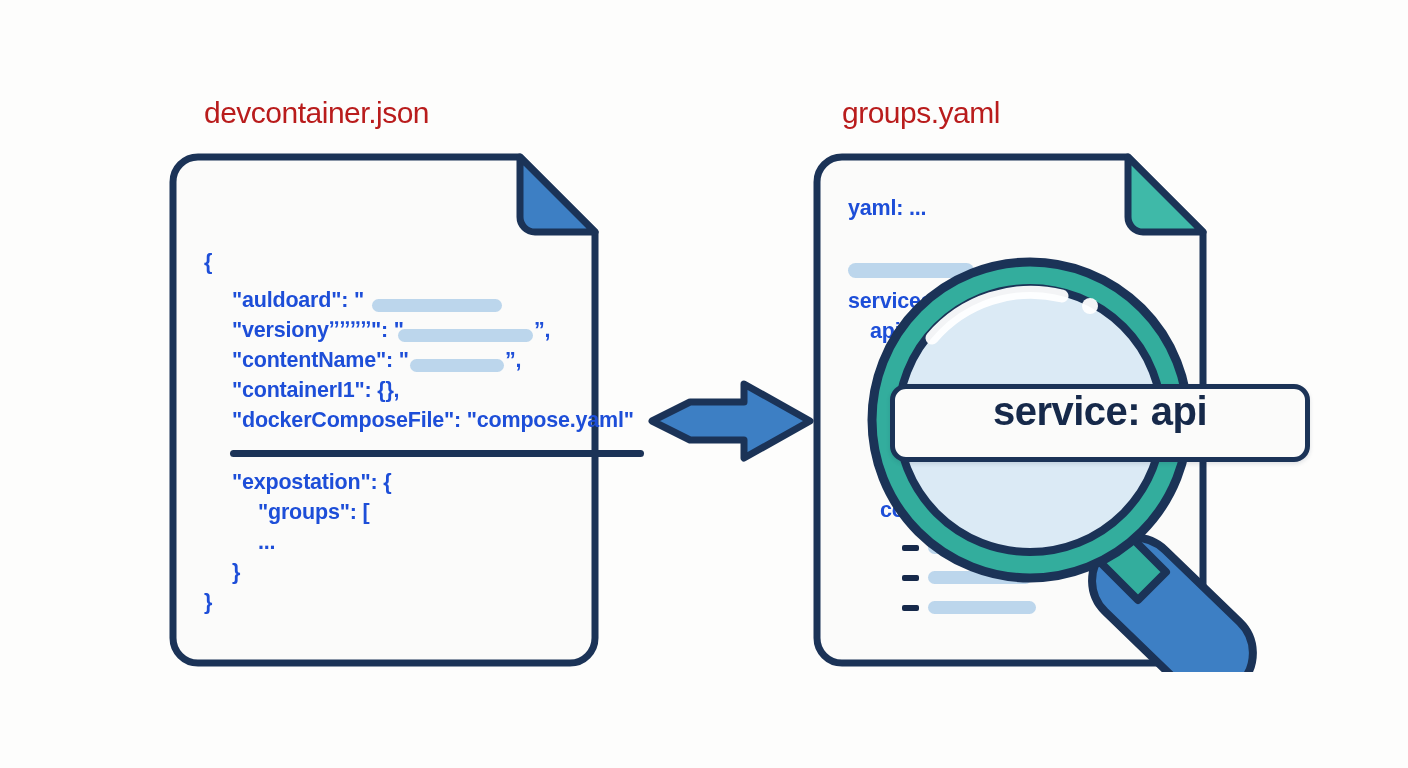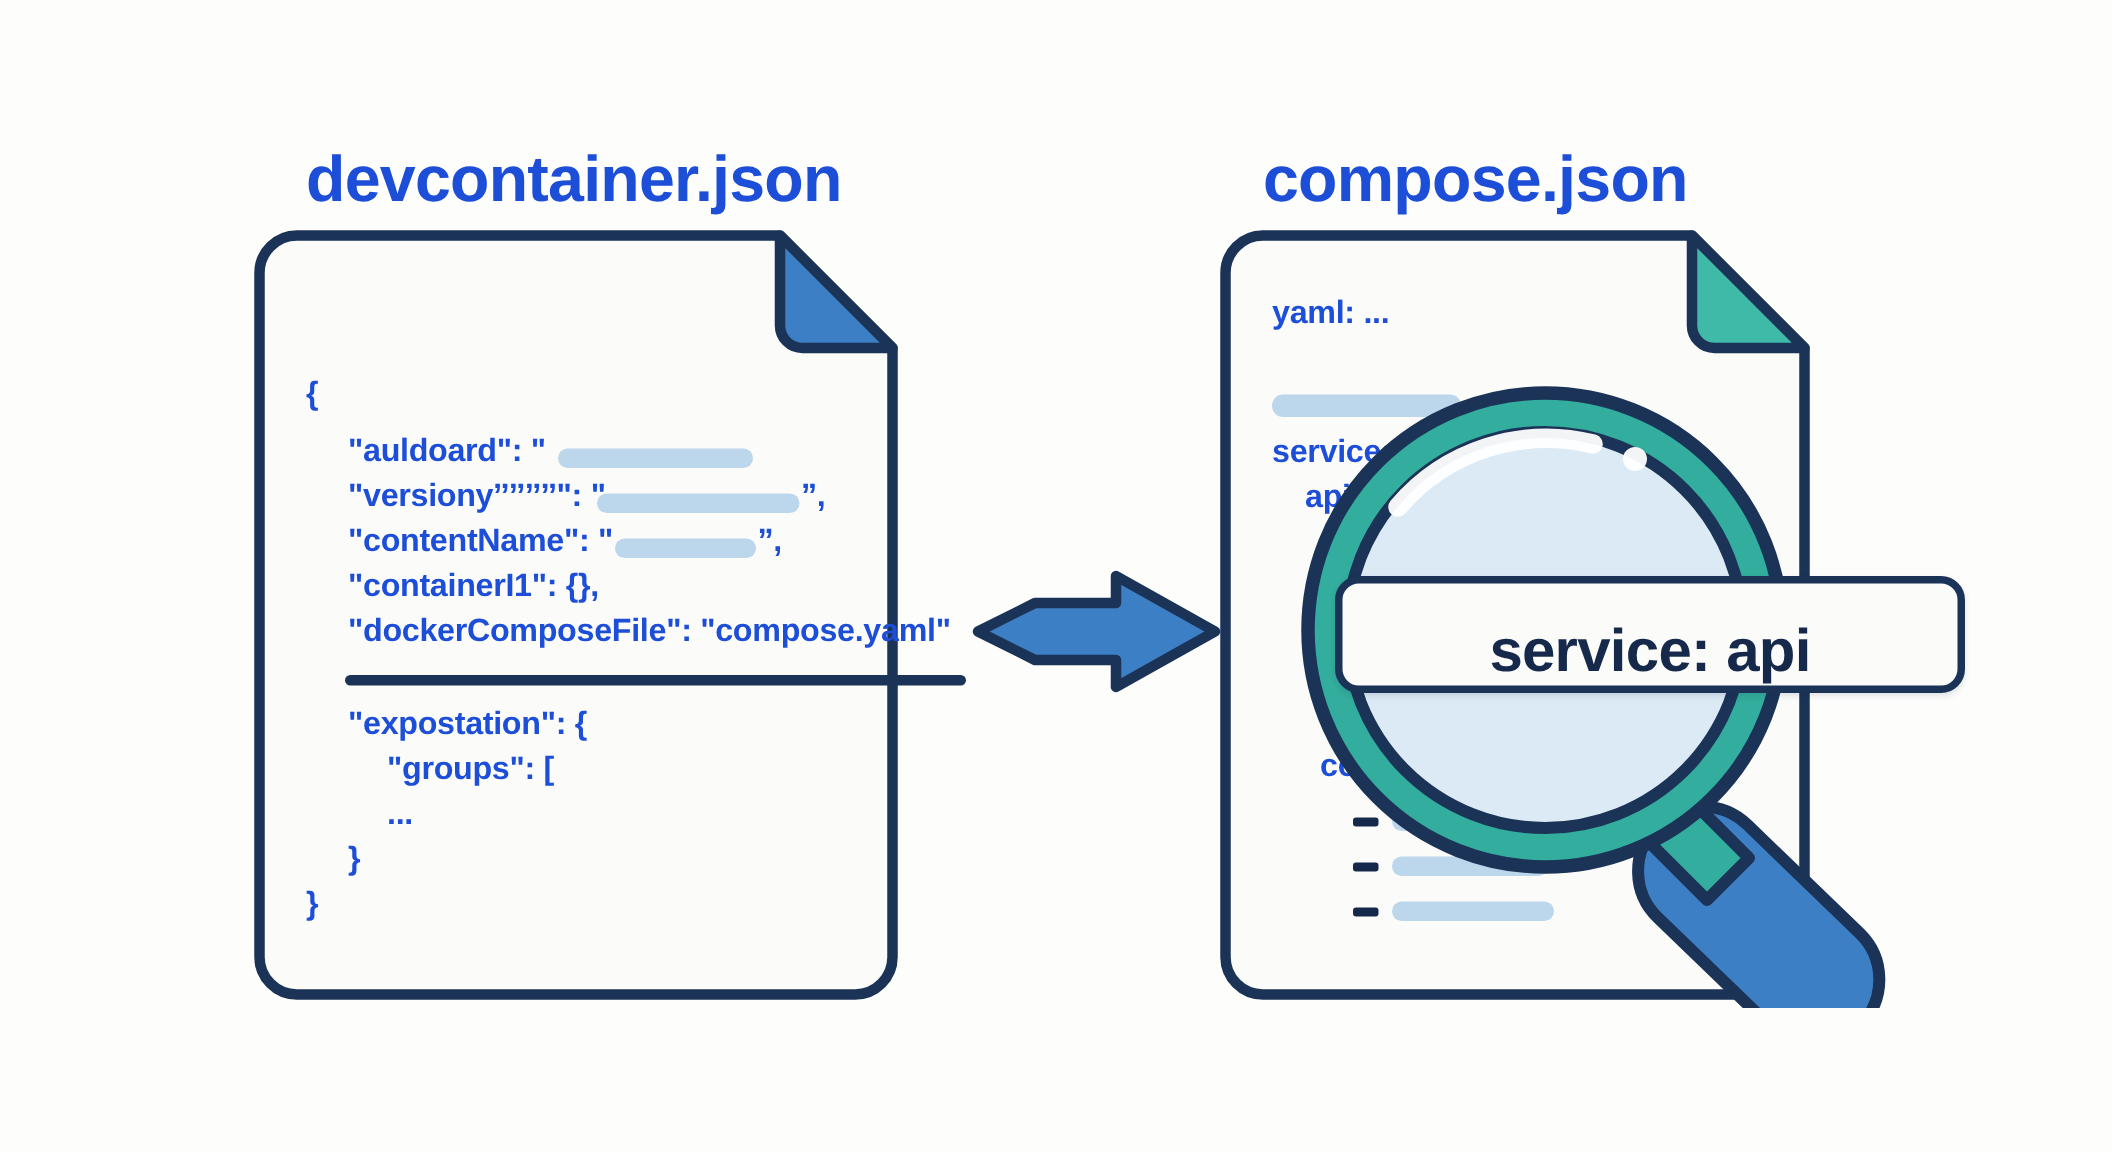--- a/index.html
+++ b/index.html
@@ -12,23 +12,23 @@
     width: 1408px;
     height: 768px;
     background: #fdfdfc;
     overflow: hidden;
     font-family: "Liberation Sans", sans-serif;
   }
 
   
   .doc-title {
     position: absolute;
-    font-weight: bold;
-    font-size: 43px;
-    color: #1d4ed8;
+    font-weight: normal;
+    font-size: 30px;
+    color: #b91c1c;
     letter-spacing: -0.5px;
     white-space: nowrap;
   }
   #title-left  { left: 204px; top: 96px; }
   #title-right { left: 842px; top: 96px; }
 
   
   .doc {
     position: absolute;
   }
@@ -79,21 +79,21 @@
     position: absolute;
     left: 890px;
     top: 384px;
     width: 420px;
     height: 78px;
     background: #fbfbfa;
     border: 5px solid #1b3357;
     border-radius: 16px;
     box-sizing: border-box;
     display: flex;
-    align-items: flex-end;
+    align-items: flex-start;
     justify-content: center;
     box-shadow: 0 2px 4px rgba(20,40,70,0.13);
   }
   #callout-text {
     font-weight: bold;
     font-size: 40px;
     color: #16294a;
     letter-spacing: -0.5px;
     white-space: nowrap;
   }
@@ -107,21 +107,21 @@
     border-radius: 2px;
   }
 </style>
 </head>
 <body>
 
 <div id="canvas">
 
   <div id="title-left" class="doc-title">devcontainer.json</div>
 
-  <div id="title-right" class="doc-title">compose.json</div>
+  <div id="title-right" class="doc-title">groups.yaml</div>
 
   <div id="doc-left" class="doc">
     <svg width="432" height="516" viewBox="0 0 432 516">
 
       <path d="M 5 30
                A 25 25 0 0 1 30 5
                L 352 5
                L 427 80
                L 427 486
                A 25 25 0 0 1 402 511

